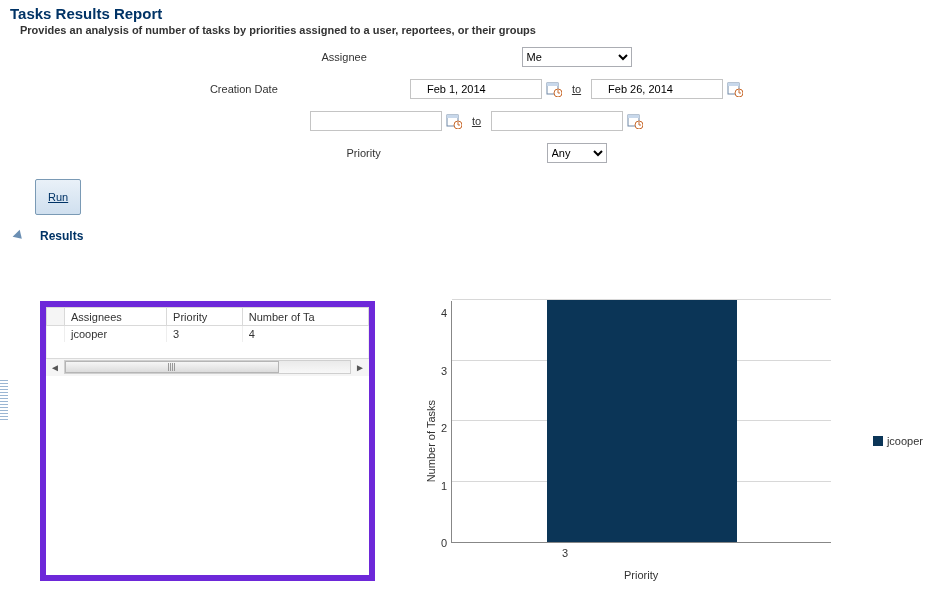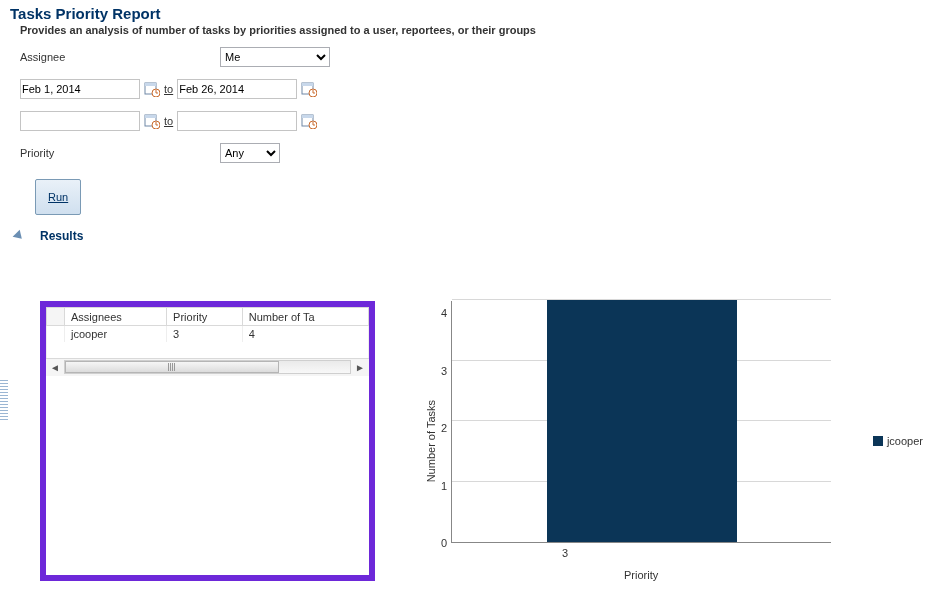--- a/index.html
+++ b/index.html
@@ -23,54 +23,55 @@
     font-size: 11px;
     margin: 0 0 10px 10px;
     font-weight: bold;
   }
   .form-area { margin-left: 10px; }
   .form-row {
     display: flex;
     align-items: center;
     margin-bottom: 10px;
     height: 22px;
+    justify-content: center;
   }
   .form-label {
     width: 200px;
     color: #333;
   }
   select {
     font-family: inherit;
     font-size: 11px;
     border: 1px solid #abadb3;
     background: #fff;
     height: 20px;
   }
   select.assignee { width: 110px; }
   select.priority { width: 60px; }
   input[type="text"] {
     font-family: inherit;
     font-size: 11px;
     border: 1px solid #c4c4c4;
-    padding: 2px 1px;
+    padding: 2px 16px;
     height: 20px;
-    width: 120px;
+    width: 132px;
   }
   .date-btn {
     display: inline-flex;
     width: 16px;
     height: 16px;
     margin-left: 4px;
     cursor: pointer;
     align-items: center;
     justify-content: center;
     position: relative;
   }
   .cal-svg { width:16px; height:16px; }
-  .to-label { margin: 0 4px; text-decoration: underline; }
+  .to-label { margin: 0 10px; text-decoration: underline; }
   .run-btn {
     margin: 5px 0 10px 25px;
     padding: 11px 12px;
     border: 1px solid #7a9ab5;
     background: linear-gradient(#e9f1f8,#d0e0ef);
     color: #003366;
     font-family: inherit;
     font-size: 11px;
     text-decoration: underline;
     cursor: pointer;
@@ -217,33 +218,34 @@
     background: repeating-linear-gradient(0deg,#9bb6d3,#9bb6d3 1px,transparent 1px,transparent 3px);
   }
 </style>
 </head>
 <body>
 
 
 
 <div class="left-handle"></div>
 
-<h1 class="page-title">Tasks Priority Report</h1>
+<h1 class="page-title">Tasks Results Report</h1>
 <div class="page-subtitle">Provides an analysis of number of tasks by priorities assigned to a user, reportees, or their groups</div>
 
 <div class="form-area">
 
   <div class="form-row">
     <div class="form-label">Assignee</div>
     <select class="assignee">
       <option>Me</option>
     </select>
   </div>
 
   <div class="form-row">
+    <div class="form-label">Creation Date</div>
     <input type="text" value="Feb 1, 2014" style="">
     <span class="date-btn">
       <svg class="cal-svg" viewBox="0 0 16 16">
           <rect x="1" y="2" width="11" height="11" fill="#fff" stroke="#6f87a6"></rect>
           <rect x="1" y="2" width="11" height="3" fill="#c8d8eb"></rect>
           <circle cx="12" cy="12" r="4" fill="#fff" stroke="#c96b2e"></circle>
           <path d="M12 9v3h2" stroke="#c96b2e" fill="none"></path>
         </svg>
     </span>
     <span class="to-label">to</span>

